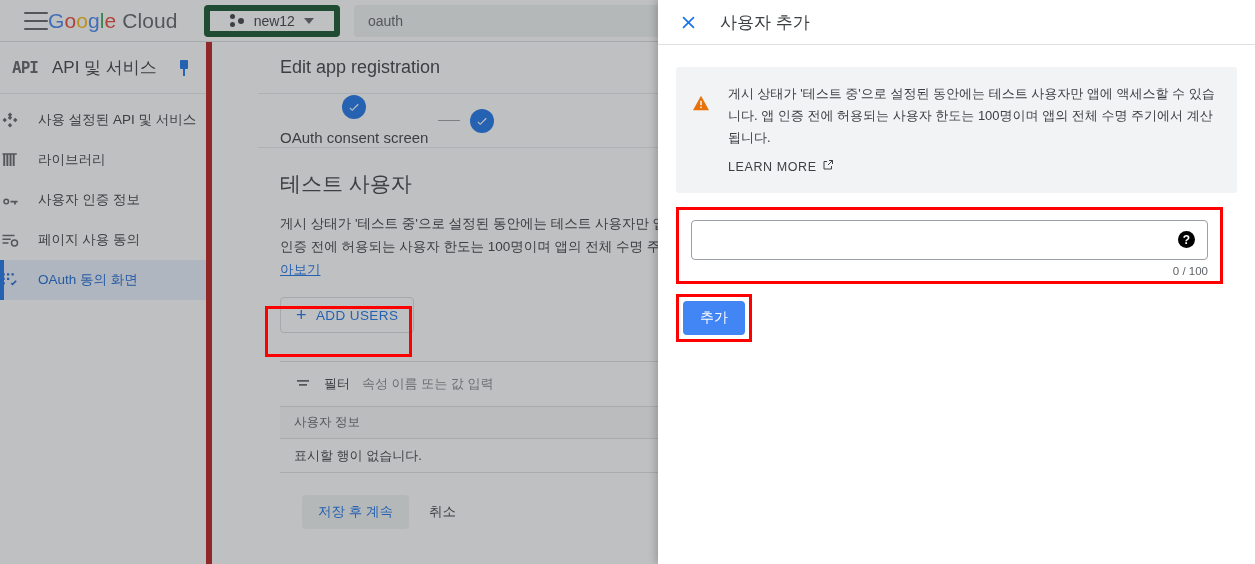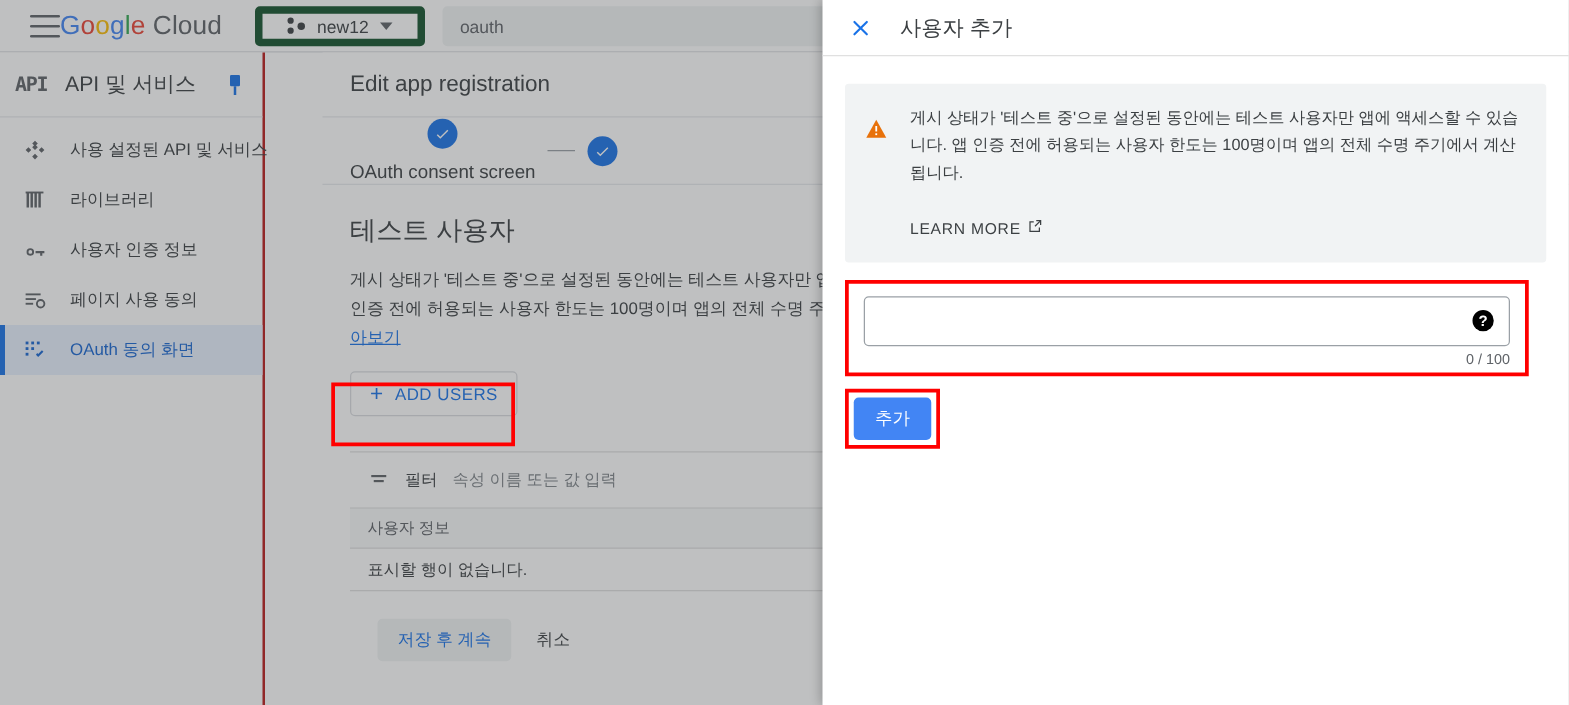--- a/index.html
+++ b/index.html
@@ -96,21 +96,21 @@
     font-size: 14px;
     color: #5f6368;
   }
 
   
   .leftnav {
     position: absolute;
     left: 0; top: 42px;
     width: 212px; height: 522px;
     background: #ffffff;
-    border-right: 2px solid #b91c1c;
+    border-right: 6px solid #b91c1c;
     box-sizing: border-box;
   }
   .nav-header {
     height: 52px;
     display: flex; align-items: center;
     padding: 0 14px 0 12px;
     box-sizing: border-box;
     border-bottom: 1px solid #e8eaed;
   }
   .api-logo {
@@ -136,21 +136,20 @@
   .pin-icon::after {
     content: "";
     position: absolute; left: 7px; top: 9px;
     width: 2px; height: 7px; background: #1a73e8;
   }
 
   .nav-items { padding-top: 6px; }
   .nav-item {
     height: 40px;
     display: flex; align-items: center;
-    padding-left: 18px;
     box-sizing: border-box;
     cursor: pointer;
     position: relative;
     color: #3c4043;
     font-size: 13.5px;
   }
   .nav-item.active {
     background: #e8f0fe;
     color: #1967d2;
   }
@@ -351,21 +350,21 @@
   }
   .warn-texts { flex: 1; }
   .warn-msg {
     font-size: 13px;
     color: #3c4043;
     line-height: 22px;
     margin: 0;
   }
   .learn-more {
     display: inline-flex; align-items: center; gap: 5px;
-    margin-top: 26px;
+    margin-top: 10px;
     font-size: 12.5px;
     font-weight: 500;
     letter-spacing: .6px;
     color: #3c4043;
     cursor: pointer;
   }
 
   .field-highlight {
     margin-top: 14px;
     border: 3px solid #ff0000;

